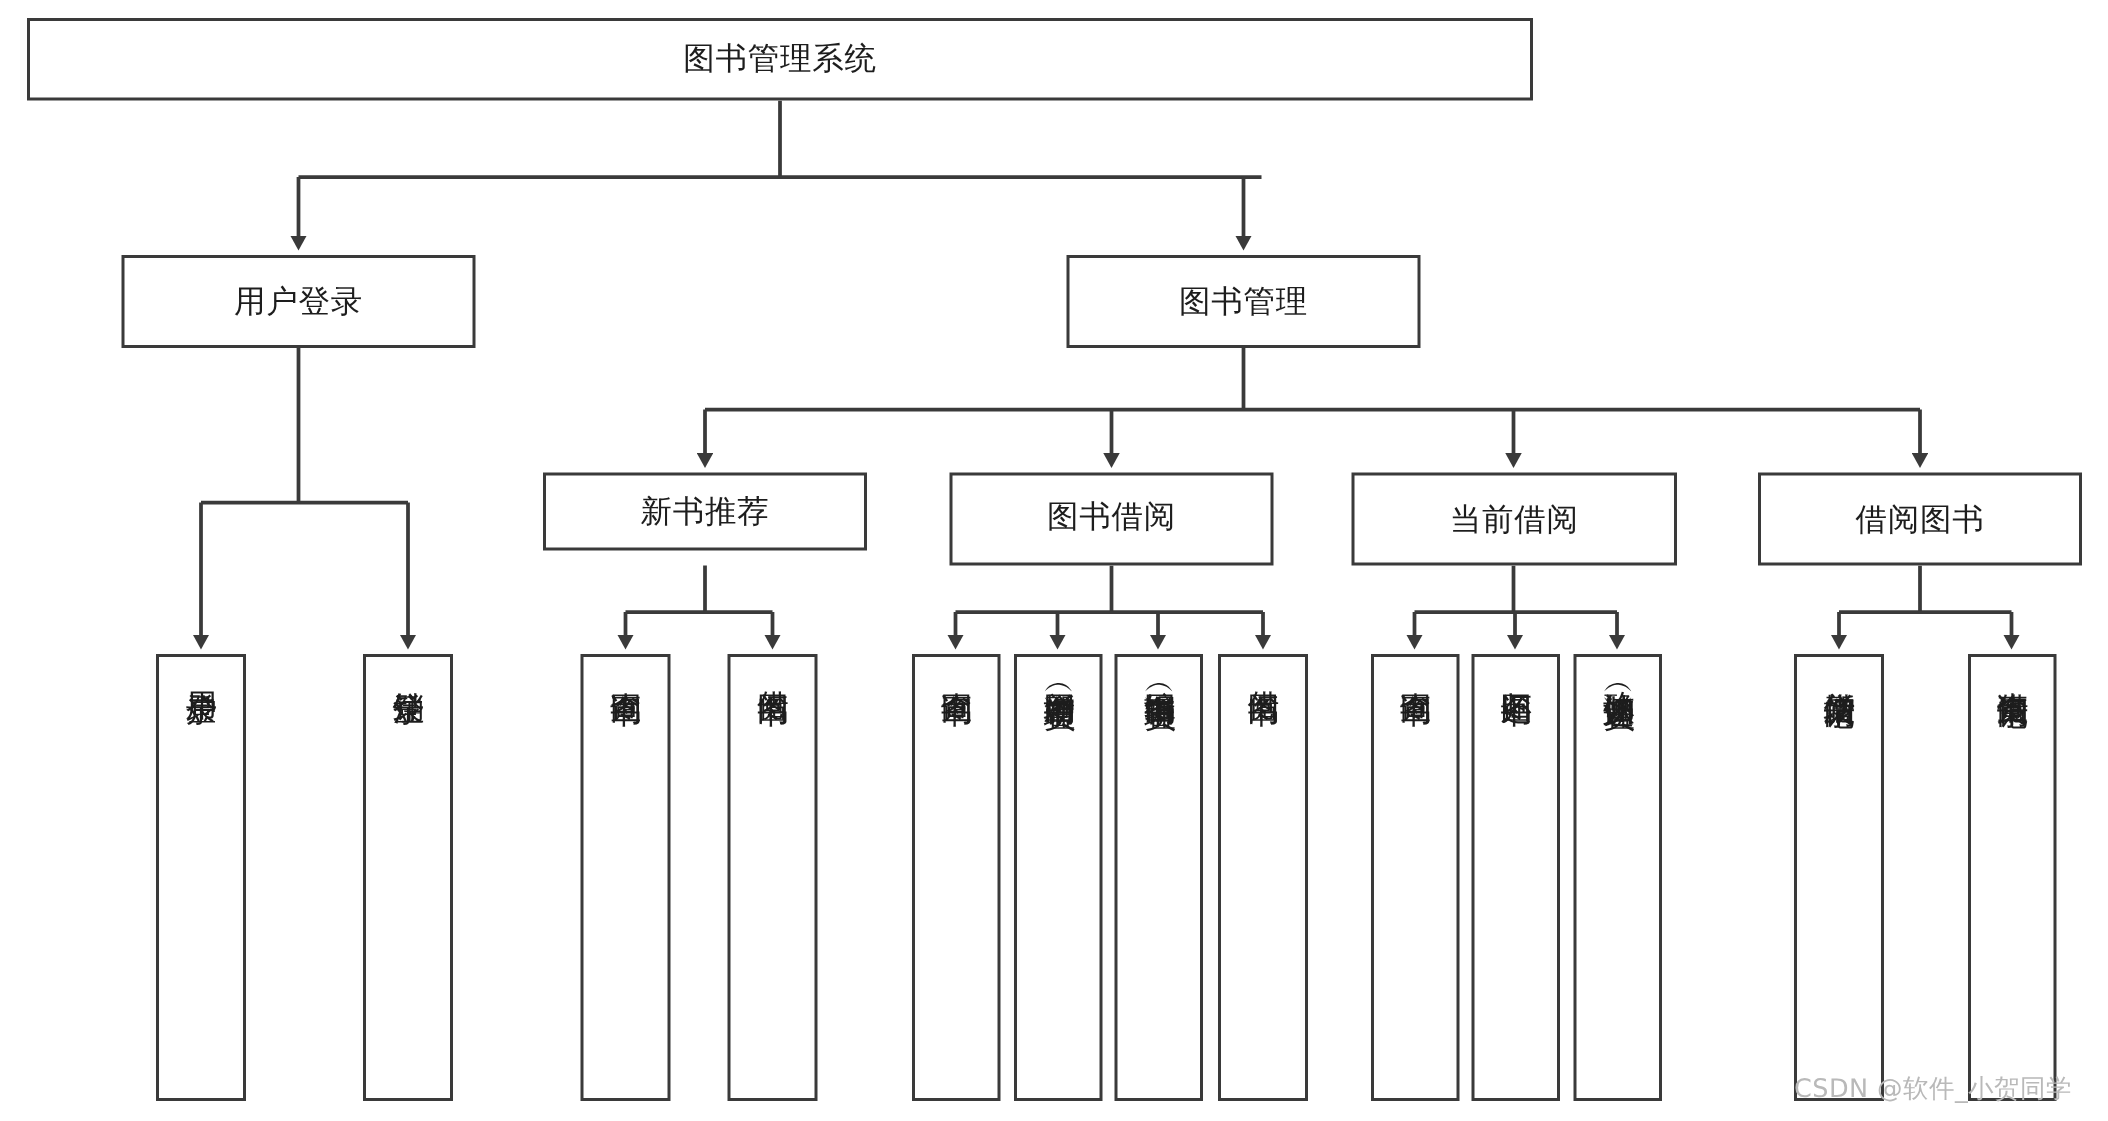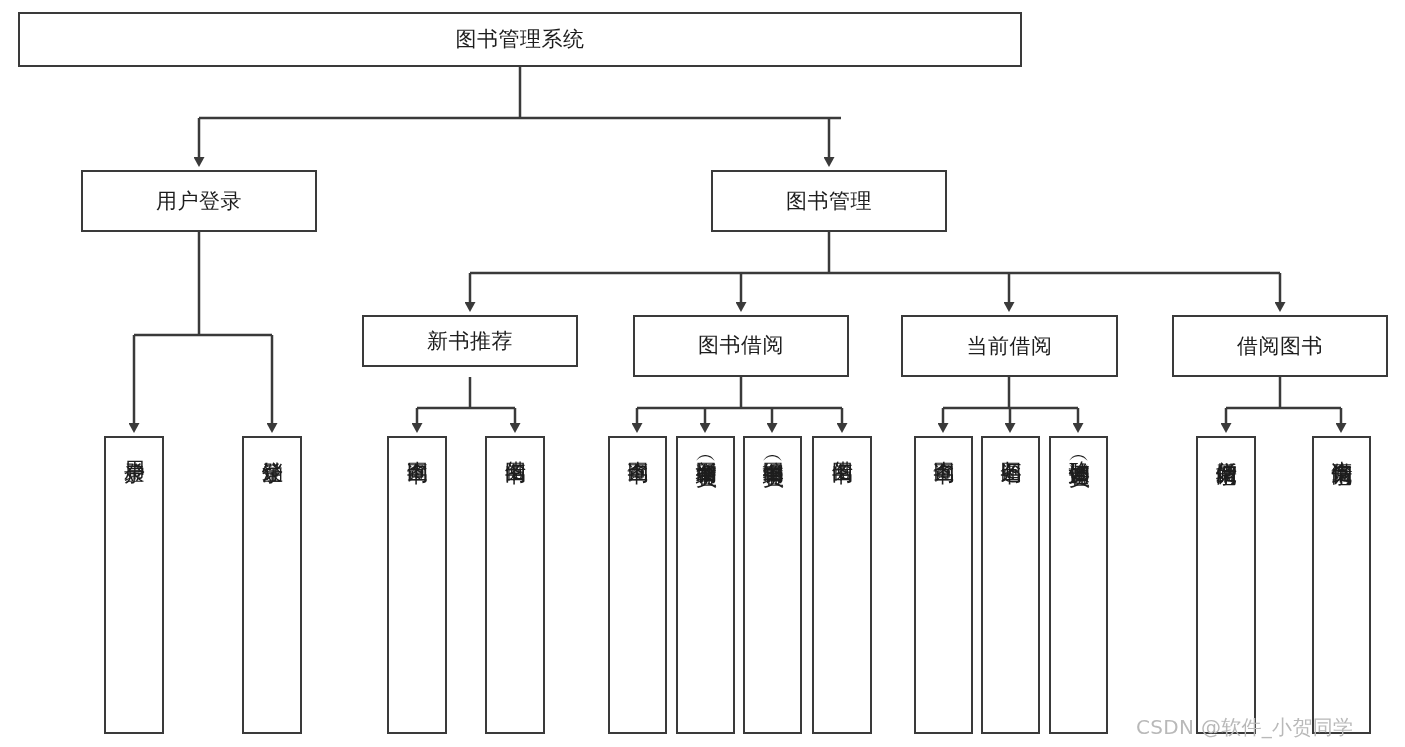--- a/index.html
+++ b/index.html
@@ -53,23 +53,23 @@
     font-size: 21px;
     line-height: 1.18;
     letter-spacing: 1px;
     white-space: nowrap;
   }
   .node.vert.tall .label {
     line-height: 1.12;
   }
   .watermark {
     position: absolute;
-    left: 1136px;
+    left: 1196px;
     top: 714px;
-    font-size: 20px;
+    font-size: 17px;
     color: #b9b9b9;
     white-space: nowrap;
     letter-spacing: 0.3px;
   }
 </style>
 </head>
 <body>
 
 <div id="canvas">
 

